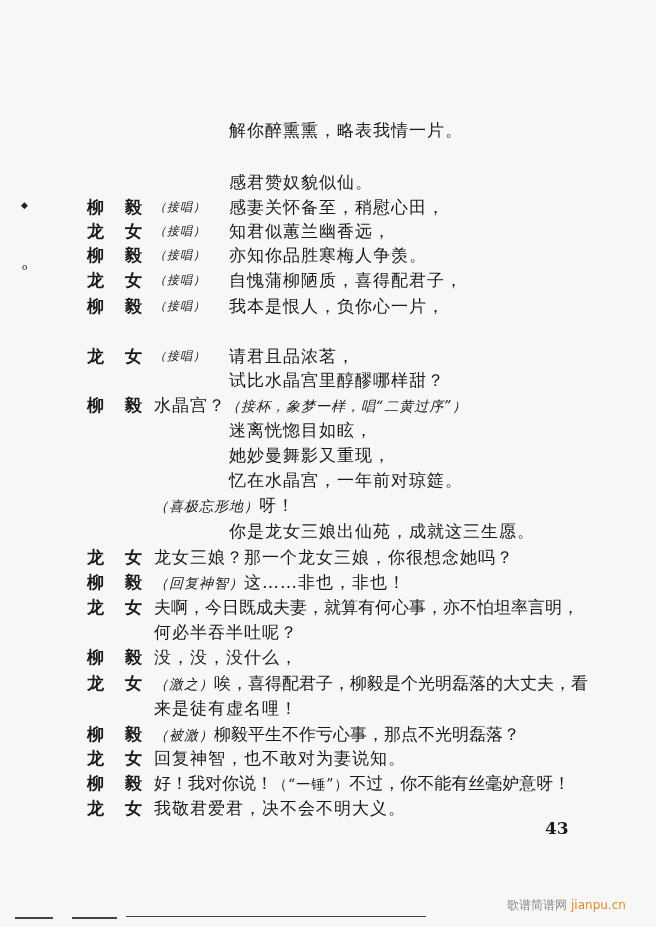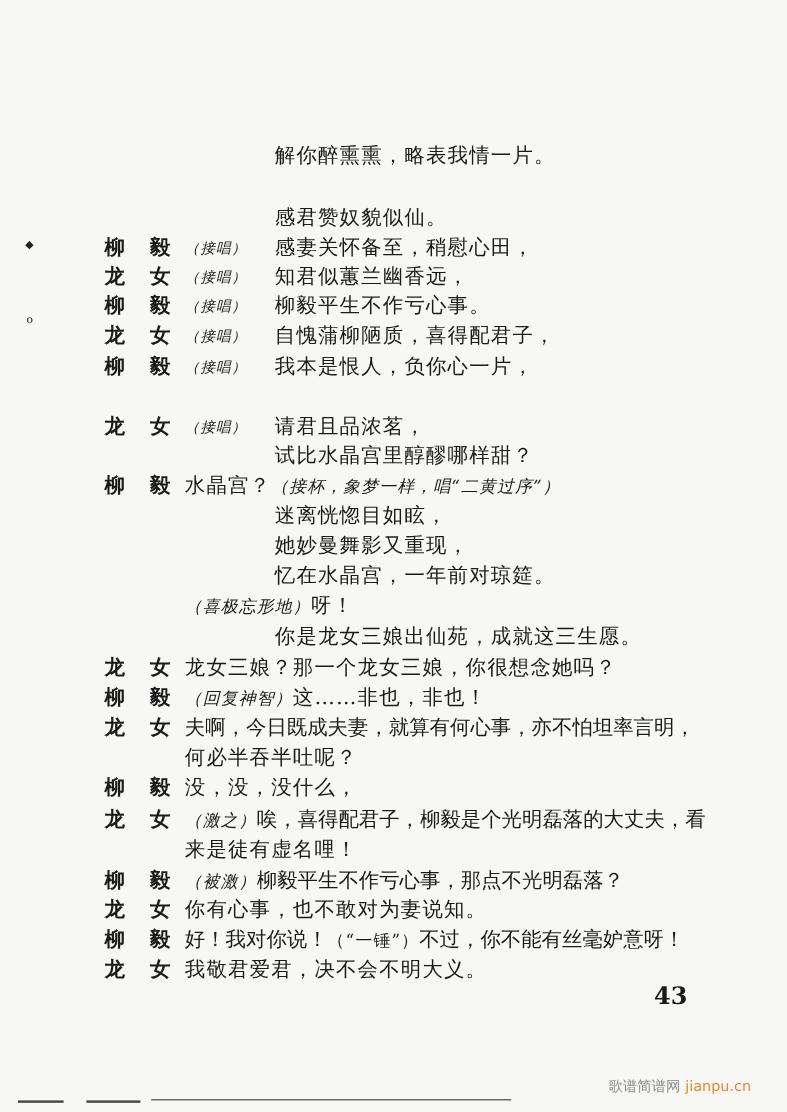--- a/index.html
+++ b/index.html
@@ -44,21 +44,21 @@
     .stage {
       position: absolute;
       font-size: 14px;
       line-height: 24px;
       white-space: nowrap;
       font-style: italic;
       letter-spacing: 1px;
     }
     .page-number {
       position: absolute; left: 545px; top: 818px;
-      font-family: "DejaVu Serif", serif; font-weight: bold; font-size: 20px;
+      font-family: "DejaVu Serif", serif; font-weight: bold; font-size: 17px;
     }
     .watermark {
       position: absolute; left: 507px; top: 897px;
       font-family: "DejaVu Sans", sans-serif; font-size: 12px; color: #8a8a8a;
       white-space: nowrap;
     }
     .watermark .wm-url { color: #e08a2c; margin-left: 4px; }
     .rule-seg {
       position: absolute; height: 2px; background: #444;
     }
@@ -91,21 +91,21 @@
       <span class="c2">女</span>
   </div>
   <div class="cue" style="left:154px;top:219px;">（接唱）</div>
   <div class="line" style="left:229px;top:219px;">知君似蕙兰幽香远，</div>
 
   <div class="speaker" style="left:87px;top:243px;">
     <span class="c1">柳</span>
       <span class="c2">毅</span>
   </div>
   <div class="cue" style="left:154px;top:243px;">（接唱）</div>
-  <div class="line" style="left:229px;top:243px;">柳毅平生不作亏心事。</div>
+  <div class="line" style="left:229px;top:243px;">亦知你品胜寒梅人争羡。</div>
 
   <div class="speaker" style="left:87px;top:268px;">
     <span class="c1">龙</span>
       <span class="c2">女</span>
   </div>
   <div class="cue" style="left:154px;top:268px;">（接唱）</div>
   <div class="line" style="left:229px;top:268px;">自愧蒲柳陋质，喜得配君子，</div>
 
   <div class="speaker" style="left:87px;top:294px;">
     <span class="c1">柳</span>
@@ -183,21 +183,21 @@
       <span class="c2">毅</span>
   </div>
   <div class="line" style="left:154px;top:722px;letter-spacing:0;">
     <span class="stage" style="position:static;">（被激）</span><span>柳毅平生不作亏心事，那点不光明磊落？</span>
   </div>
 
   <div class="speaker" style="left:87px;top:746px;">
     <span class="c1">龙</span>
       <span class="c2">女</span>
   </div>
-  <div class="line" style="left:154px;top:746px;">你有心事，也不敢对为妻说知。</div>
+  <div class="line" style="left:154px;top:746px;">回复神智，也不敢对为妻说知。</div>
 
   <div class="speaker" style="left:87px;top:771px;">
     <span class="c1">柳</span>
       <span class="c2">毅</span>
   </div>
   <div class="line" style="left:154px;top:771px;letter-spacing:0;">
     <span>好！我对你说！</span><span class="stage" style="position:static;font-style:normal;">（“一锤”）</span><span>不过，你不能有丝毫妒意呀！</span>
   </div>
 
   <div class="speaker" style="left:87px;top:796px;">

